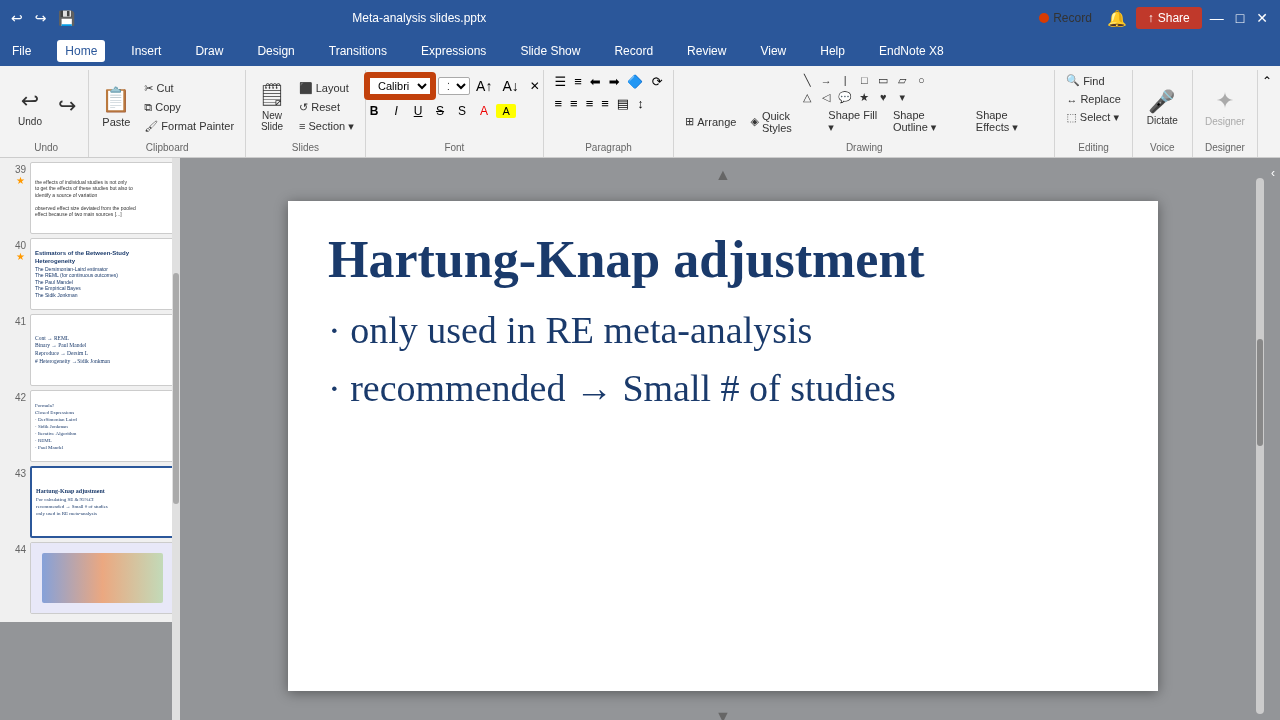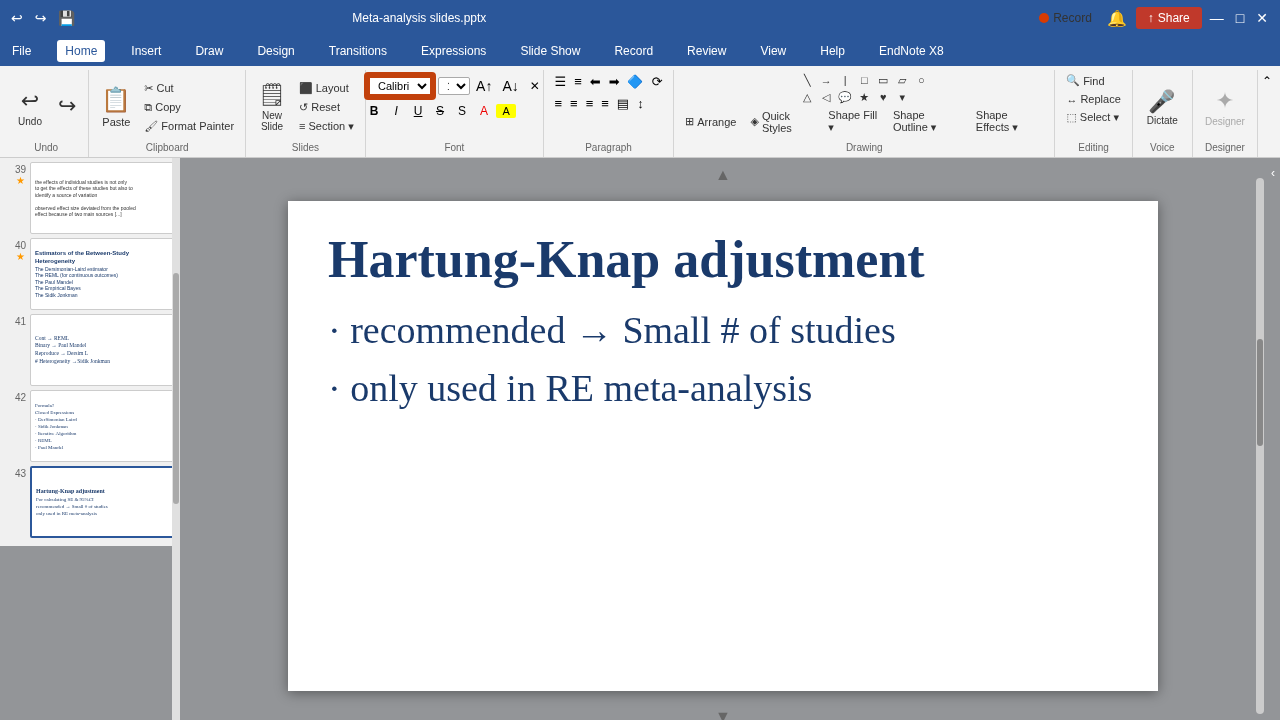--- a/index.html
+++ b/index.html
@@ -672,41 +672,52 @@
         <div class="slide-img active">
           <div class="slide-img-content" style="font-size:5px;color:#1a3a6b;font-family:'Comic Sans MS',cursive;line-height:1.4;">
             <div style="font-size:6px;font-weight:bold;">Hartung-Knap adjustment</div>
             <div>For calculating SE &amp; 95%CI</div>
             <div>recommended → Small # of studies</div>
             <div>only used in RE meta-analysis</div>
           </div>
         </div>
       </div>
 
+      <div class="slide-thumb">
+        <div style="display:flex;flex-direction:column;align-items:flex-end;min-width:22px;">
+          <span class="slide-num">44</span>
+          <span class="slide-star" style="visibility:hidden;">★</span>
+        </div>
+        <div class="slide-img">
+          <div class="slide-img-content" style="background:#e8e8f8;display:flex;align-items:center;justify-content:center;">
+            <div style="width:90%;height:80%;background:linear-gradient(to right, #4472c4 0%, #ed7d31 50%, #a9d18e 100%);opacity:0.6;border-radius:2px;"></div>
+          </div>
+        </div>
+      </div>
 
     </div>
 
     <div id="slide-scrollbar">
       <div id="slide-scrollbar-thumb"></div>
     </div>
   </div>
 
   <div id="canvas-area">
 
     <div style="position:absolute;top:8px;left:50%;transform:translateX(-50%);">
       <span class="nav-arrow">▲</span>
     </div>
 
     <div id="slide-canvas">
       <div class="canvas-content">
 
         <div class="canvas-title">Hartung-Knap adjustment</div>
 
+        <div class="canvas-bullet">· only used in  RE meta-analysis</div>
         <div class="canvas-bullet">· recommended → Small # of studies</div>
-        <div class="canvas-bullet">· only used in  RE meta-analysis</div>
       </div>
     </div>
 
     <div style="position:absolute;bottom:8px;left:50%;transform:translateX(-50%);">
       <span class="nav-arrow">▼</span>
     </div>
 
     <div style="position:absolute;right:2px;top:20px;bottom:20px;width:8px;background:#ccc;border-radius:4px;">
       <div style="position:absolute;top:30%;width:6px;margin:0 1px;height:20%;background:#888;border-radius:3px;"></div>
     </div>

